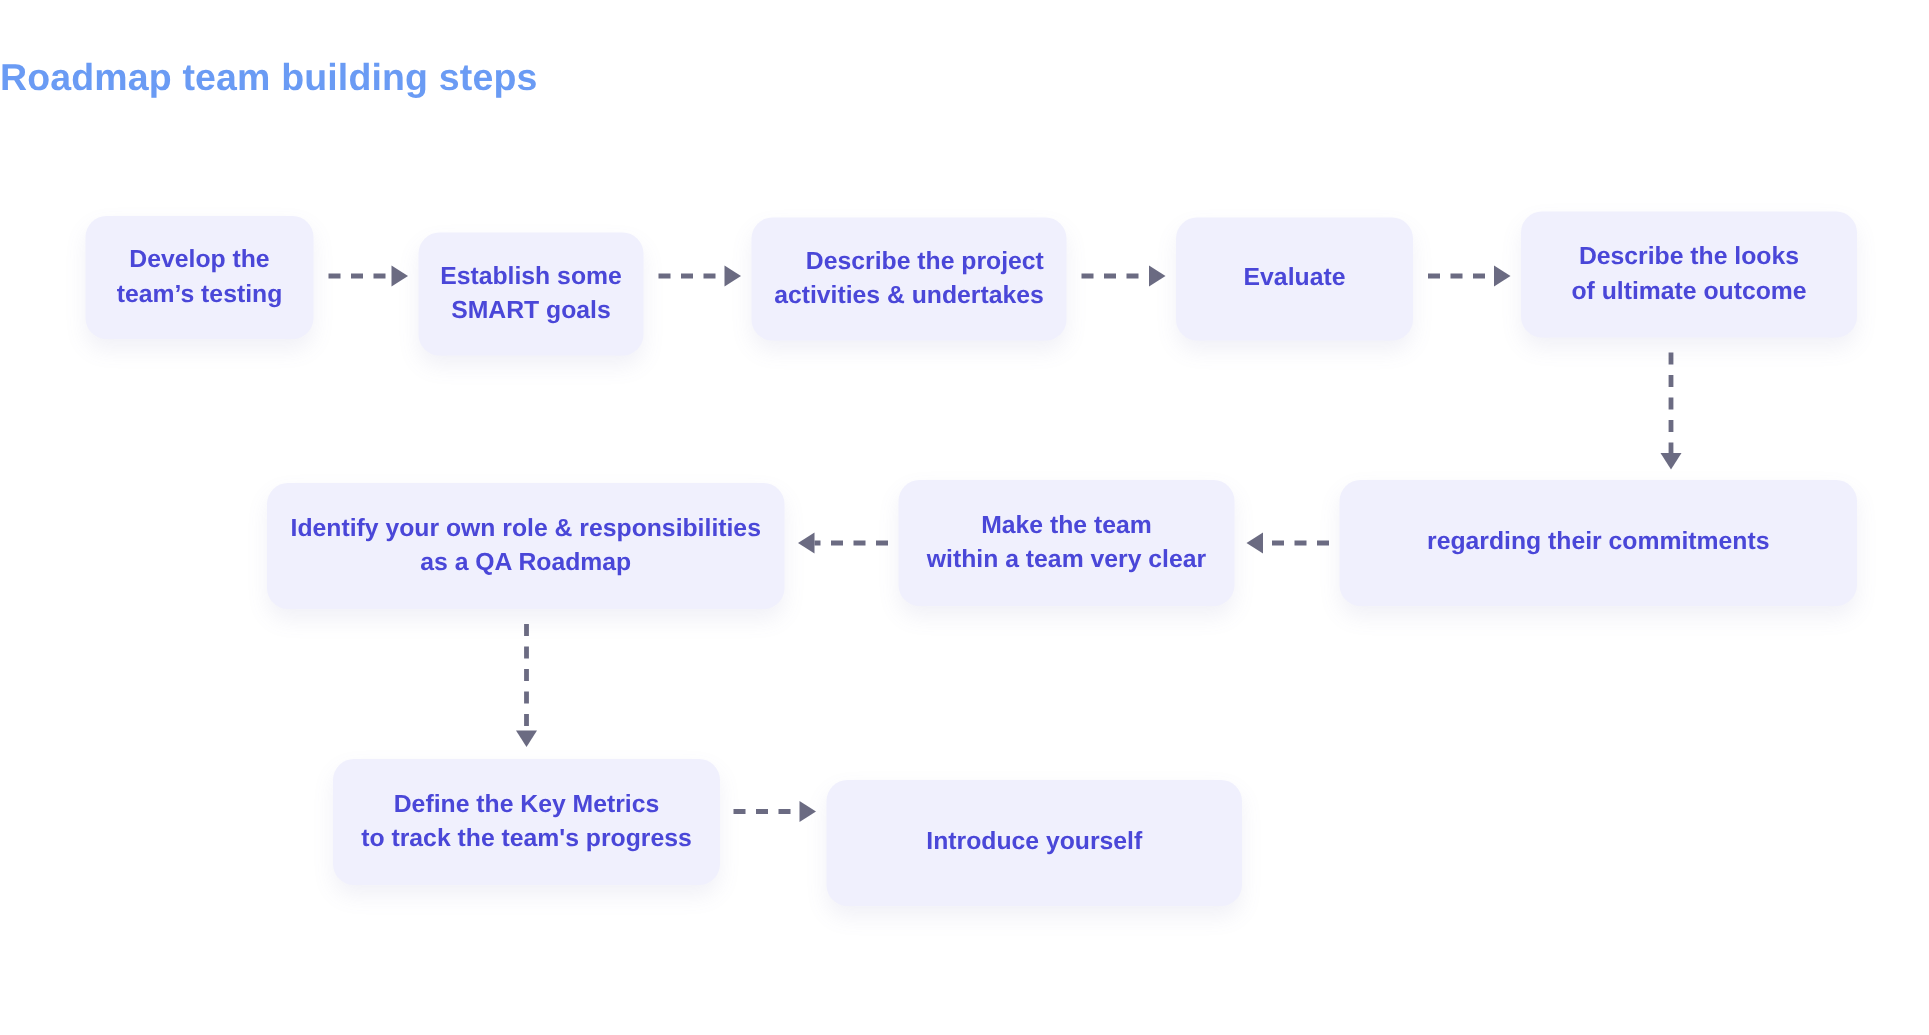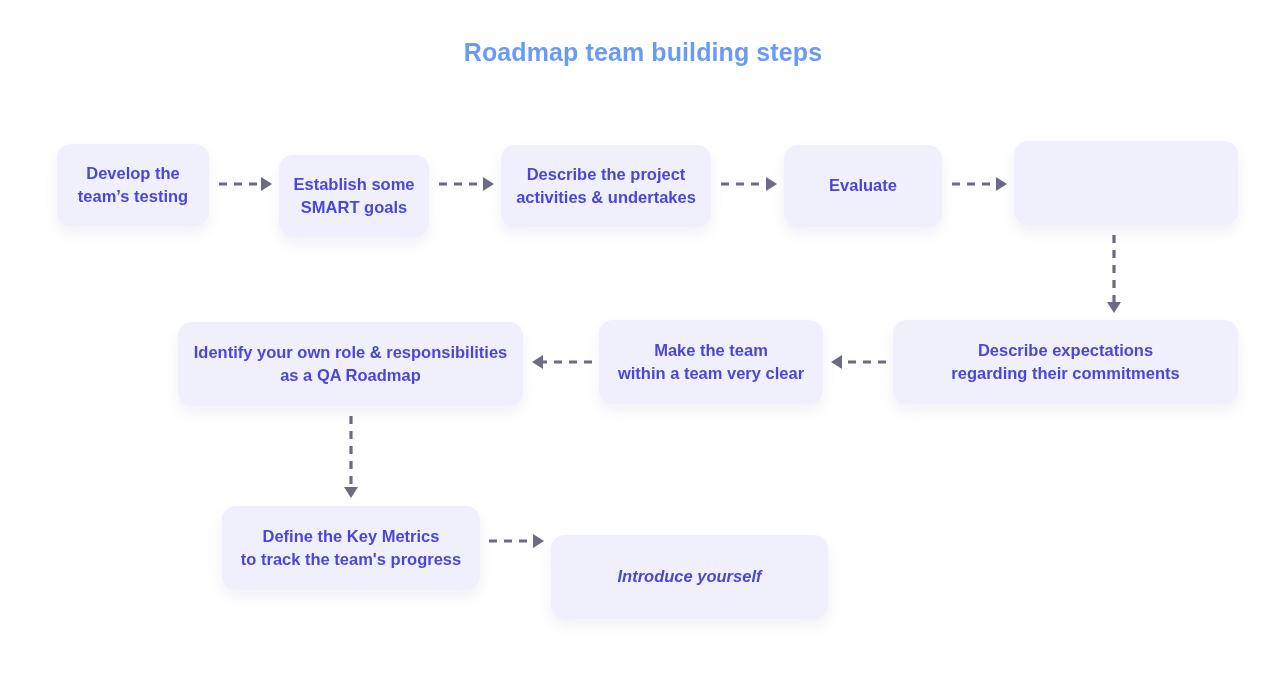--- a/index.html
+++ b/index.html
@@ -17,21 +17,21 @@
     position: relative;
     width: 1286px;
     height: 690px;
     background: #ffffff;
   }
   .title {
     position: absolute;
     left: 0;
     top: 38px;
     width: 1286px;
-    text-align: center;
+    text-align: left;
     font-size: 25px;
     font-weight: 700;
     color: #6a9bf4;
     letter-spacing: 0.1px;
   }
   .node {
     position: absolute;
     box-sizing: border-box;
     background: #f0f0fd;
     border-radius: 14px;
@@ -105,38 +105,39 @@
           <span>Develop the</span>
           <span>team’s testing</span>
         </div>
       </div>
       <div class="node" style="left: 279px; top: 155px; width: 150px; height: 82px;">
         <div>
           <span>Establish some</span>
           <span>SMART goals</span>
         </div>
       </div>
-      <div class="node" style="left: 501px; top: 145px; width: 210px; height: 82px;">
+      <div class="node" style="left: 501px; top: 145px; width: 210px; height: 82px; text-align: right;">
         <div>
           <span>Describe the project</span>
           <span>activities &amp; undertakes</span>
         </div>
       </div>
       <div class="node" style="left: 784px; top: 145px; width: 158px; height: 82px; justify-content: center;">
         <div>
           <span>Evaluate</span>
         </div>
       </div>
       <div class="node" style="left: 1014px; top: 141px; width: 224px; height: 84px;">
         <div>
+          <span>Describe the looks</span>
+          <span>of ultimate outcome</span>
         </div>
       </div>
       <div class="node" style="left: 893px; top: 320px; width: 345px; height: 84px;">
         <div>
-          <span>Describe expectations</span>
           <span>regarding their commitments</span>
         </div>
       </div>
       <div class="node" style="left: 599px; top: 320px; width: 224px; height: 84px;">
         <div>
           <span>Make the team</span>
           <span>within a team very clear</span>
         </div>
       </div>
       <div class="node" style="left: 178px; top: 322px; width: 345px; height: 84px; text-align: center;">
@@ -144,19 +145,19 @@
           <span>Identify your own role &amp; responsibilities</span>
           <span>as a QA Roadmap</span>
         </div>
       </div>
       <div class="node" style="left: 222px; top: 506px; width: 258px; height: 84px;">
         <div>
           <span>Define the Key Metrics</span>
           <span>to track the team's progress</span>
         </div>
       </div>
-      <div class="node" style="left: 551px; top: 535px; width: 277px; height: 84px; font-style: italic;">
+      <div class="node" style="left: 551px; top: 520px; width: 277px; height: 84px;">
         <div>
           <span>Introduce yourself</span>
         </div>
       </div>
     </div>
 </div>
 
 </body></html>

